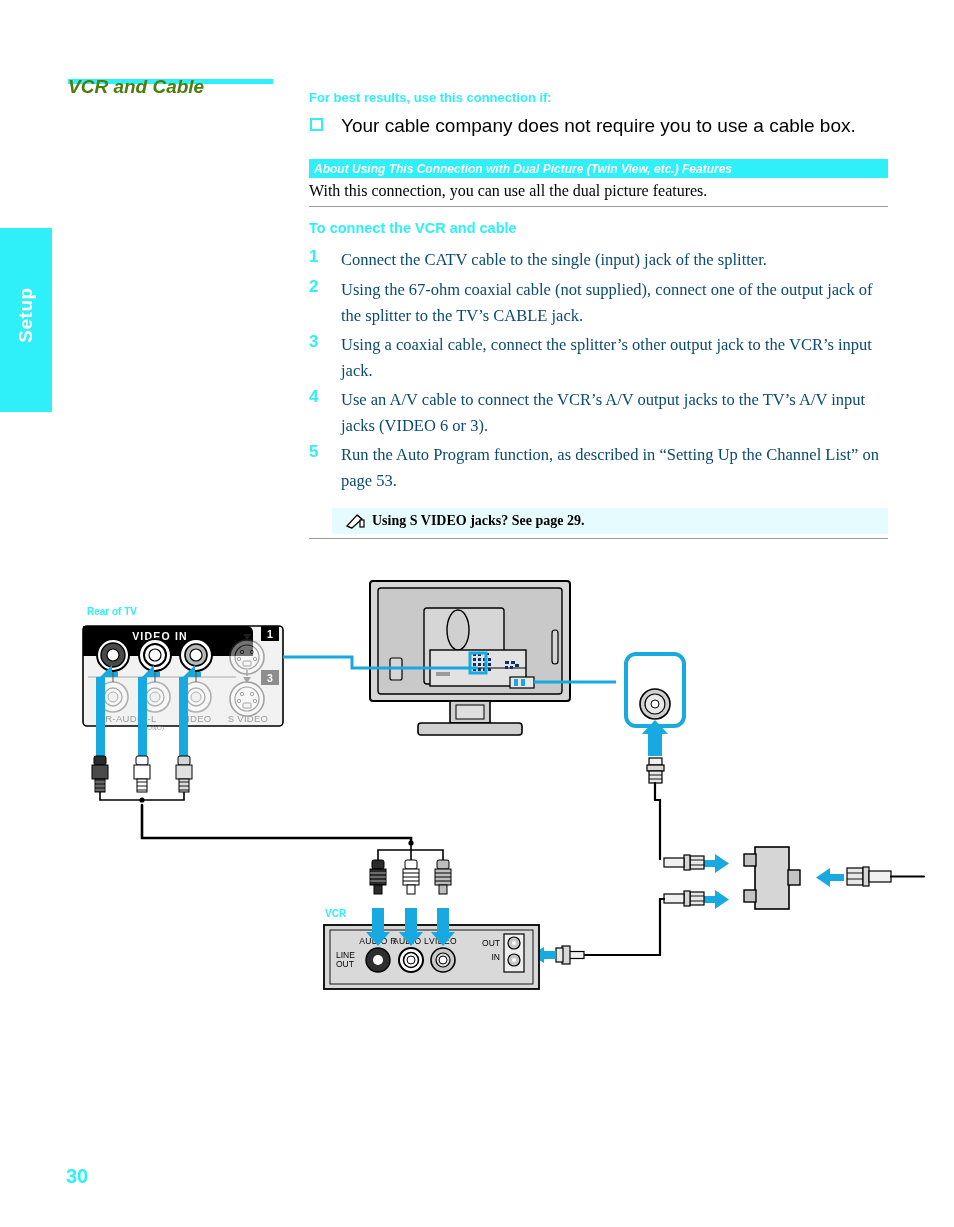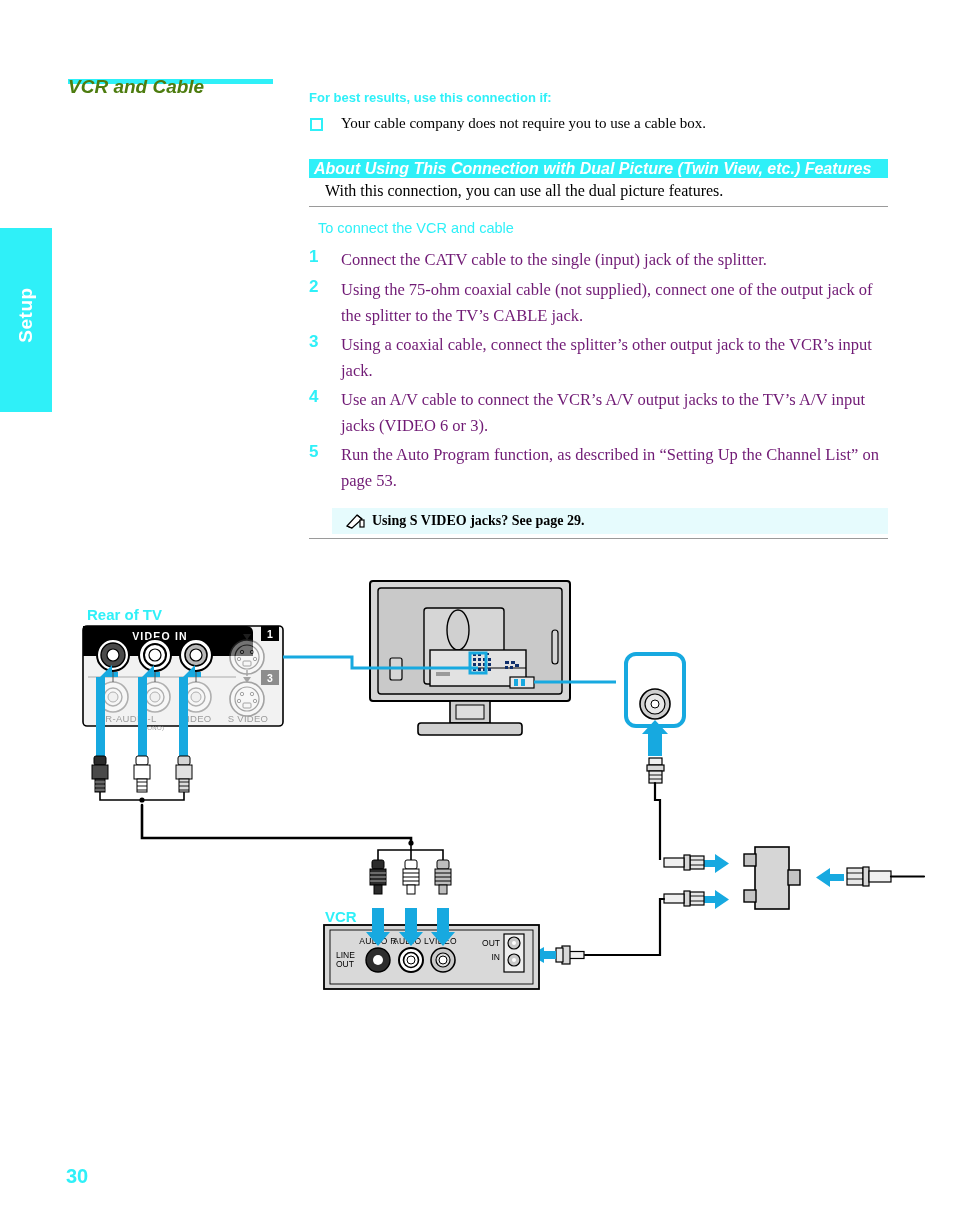--- a/index.html
+++ b/index.html
@@ -35,47 +35,47 @@
 
   
   .rcol{left:309px;}
   #best-results-head{top:90px;width:580px;font-size:13px;font-weight:bold;color:#2ff0f8;}
   #bullet-box{
     left:310px;top:118px;width:13px;height:13px;
     border:2px solid #2ff0f8;background:#fff;box-sizing:border-box;
   }
   #bullet-text{
     left:341px;top:115px;width:560px;
-    font-family:Liberation Serif, serif;font-size:15px;color:#000;
+    font-family:Liberation Sans, sans-serif;font-size:19px;color:#000;
   }
 
   #about-bar{
     left:309px;top:159px;width:579px;height:19px;background:#2ff0f8;
   }
   #about-bar-text{
     left:314px;top:160px;width:572px;
-    color:#ffffff;font-size:16px;font-weight:bold;font-style:italic;
+    color:#ffffff;font-size:12px;font-weight:bold;font-style:italic;
     line-height:18px;
   }
   #about-body{
-    left:325px;top:182px;width:580px;
+    left:309px;top:182px;width:580px;
     font-family:"Liberation Serif", serif;font-size:16px;color:#000;
   }
   #hrule1{left:309px;top:206px;width:579px;height:1px;background:#9a9a9a;}
 
-  #steps-head{left:309px;top:220px;width:580px;font-size:14.5px;font-weight:normal;color:#2ff0f8;margin-left:9px;}
+  #steps-head{left:309px;top:220px;width:580px;font-size:14.5px;font-weight:bold;color:#2ff0f8;}
 
   .step{position:absolute;left:309px;width:580px;}
   .step-num{
     position:absolute;left:0;top:0;width:22px;
     color:#2ff0f8;font-size:17px;font-weight:bold;text-align:left;
   }
   .step-txt{
     position:absolute;left:32px;top:0;width:548px;
-    font-family:"Liberation Serif", serif;font-size:16.5px;color:#701a75;
+    font-family:"Liberation Serif", serif;font-size:16.5px;color:#0c4a6e;
     line-height:26px;
   }
   #step1{top:247px;}
   #step2{top:277px;}
   #step3{top:332px;}
   #step4{top:387px;}
   #step5{top:442px;}
 
   #note-box{
     left:332px;top:508px;width:556px;height:26px;background:#e6fbfd;
@@ -88,21 +88,21 @@
   #hrule2{left:309px;top:538px;width:579px;height:1px;background:#9a9a9a;}
 
   
   #page-number{
     left:66px;top:1165px;width:80px;
     color:#2ff0f8;font-size:20px;font-weight:bold;
   }
 
   
   #diagram{left:0px;top:560px;width:954px;height:470px;}
-  .dlabel-cy{position:absolute;font-size:15px;color:#2ff0f8;font-weight:bold;}
+  .dlabel-cy{position:absolute;font-size:10px;color:#2ff0f8;font-weight:bold;}
 
   #lbl-rear{left:87px;top:46px;}
   #lbl-vcr{left:325px;top:348px;}
 </style>
 </head>
 <body>
 
 <div class="abs" id="side-tab">
   <div id="side-tab-label">Setup</div>
 </div>
@@ -120,21 +120,21 @@
 <div class="abs" id="hrule1"></div>
 
 <div class="abs" id="steps-head">To connect the VCR and cable</div>
 
 <div class="step" id="step1">
   <div class="step-num">1</div>
   <div class="step-txt">Connect the CATV cable to the single (input) jack of the splitter.</div>
 </div>
 <div class="step" id="step2">
   <div class="step-num">2</div>
-  <div class="step-txt">Using the 75-ohm coaxial cable (not supplied), connect one of the output jack of the splitter to the TV’s CABLE jack.</div>
+  <div class="step-txt">Using the 67-ohm coaxial cable (not supplied), connect one of the output jack of the splitter to the TV’s CABLE jack.</div>
 </div>
 <div class="step" id="step3">
   <div class="step-num">3</div>
   <div class="step-txt">Using a coaxial cable, connect the splitter’s other output jack to the VCR’s input jack.</div>
 </div>
 <div class="step" id="step4">
   <div class="step-num">4</div>
   <div class="step-txt">Use an A/V cable to connect the VCR’s A/V output jacks to the TV’s A/V input jacks (VIDEO 6 or 3).</div>
 </div>
 <div class="step" id="step5">

